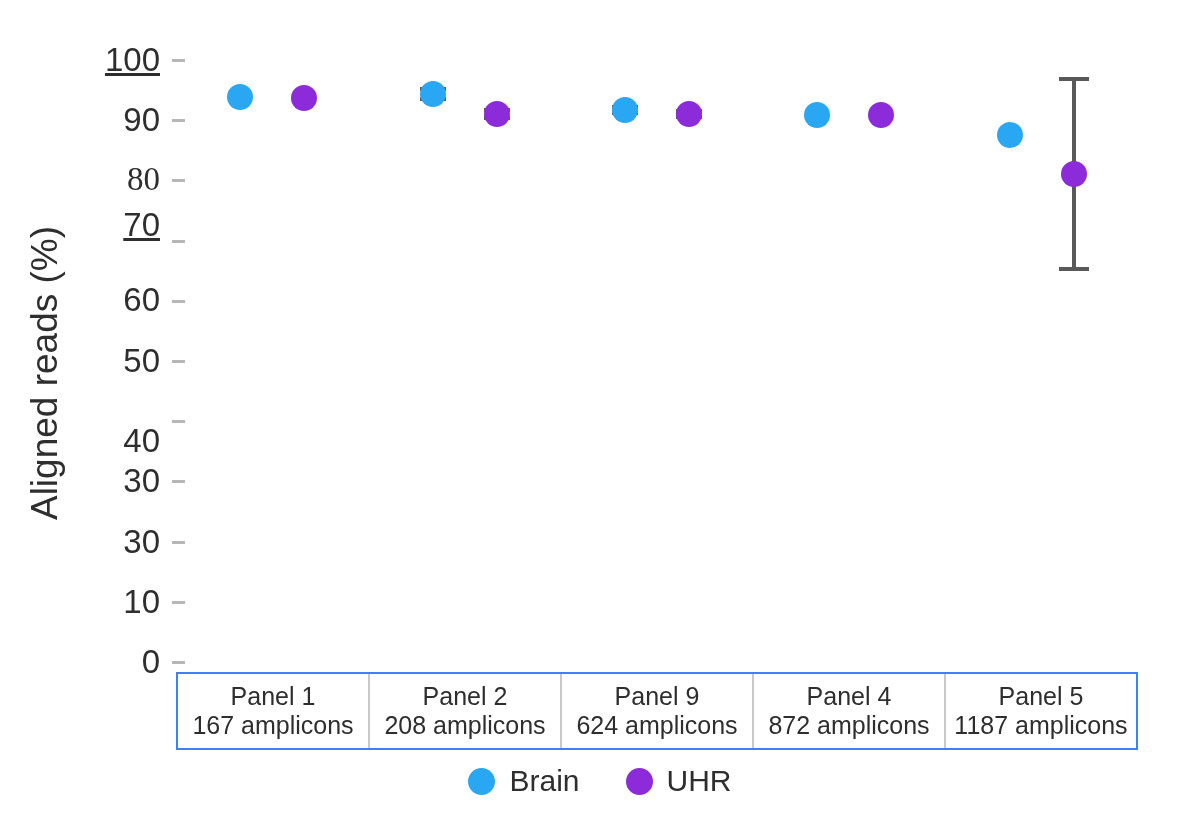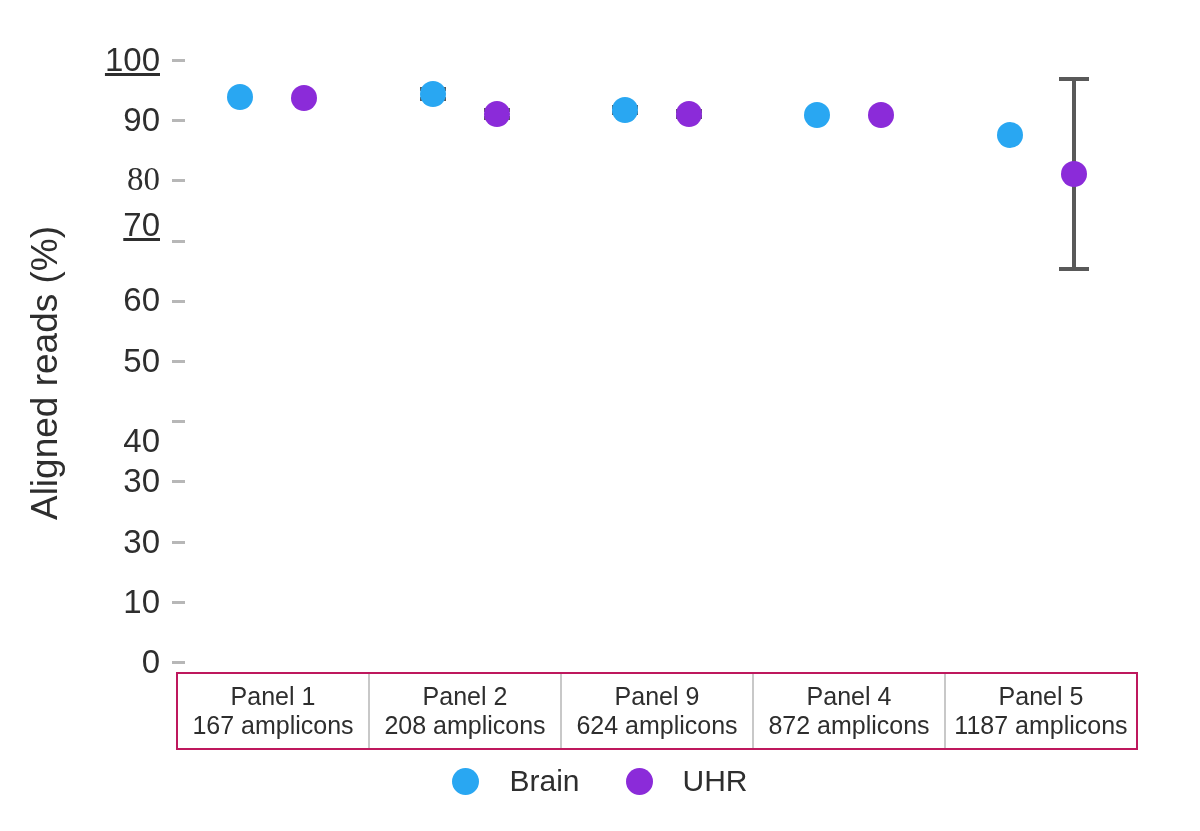--- a/index.html
+++ b/index.html
@@ -97,21 +97,21 @@
   }
 
   
   #strip-row {
     position: absolute;
     left: 176px;
     top: 672px;
     width: 962px;
     height: 78px;
     display: flex;
-    border: 2px solid #be185d;
+    border: 2px solid #3b82f6;
     box-sizing: border-box;
     background: #ffffff;
   }
   .strip-cell {
     flex: 1 1 0;
     border-right: 2px solid #c8c8c8;
     display: flex;
     flex-direction: column;
     align-items: center;
     justify-content: center;
@@ -132,21 +132,21 @@
     top: 766px;
     width: 1200px;
     display: flex;
     align-items: center;
     justify-content: center;
     gap: 46px;
   }
   .legend-item {
     display: flex;
     align-items: center;
-    gap: 30px;
+    gap: 14px;
   }
   .legend-swatch {
     width: 27px;
     height: 27px;
     border-radius: 50%;
     display: block;
   }
   .legend-label {
     font-size: 30px;
     color: #2e2e2e;

